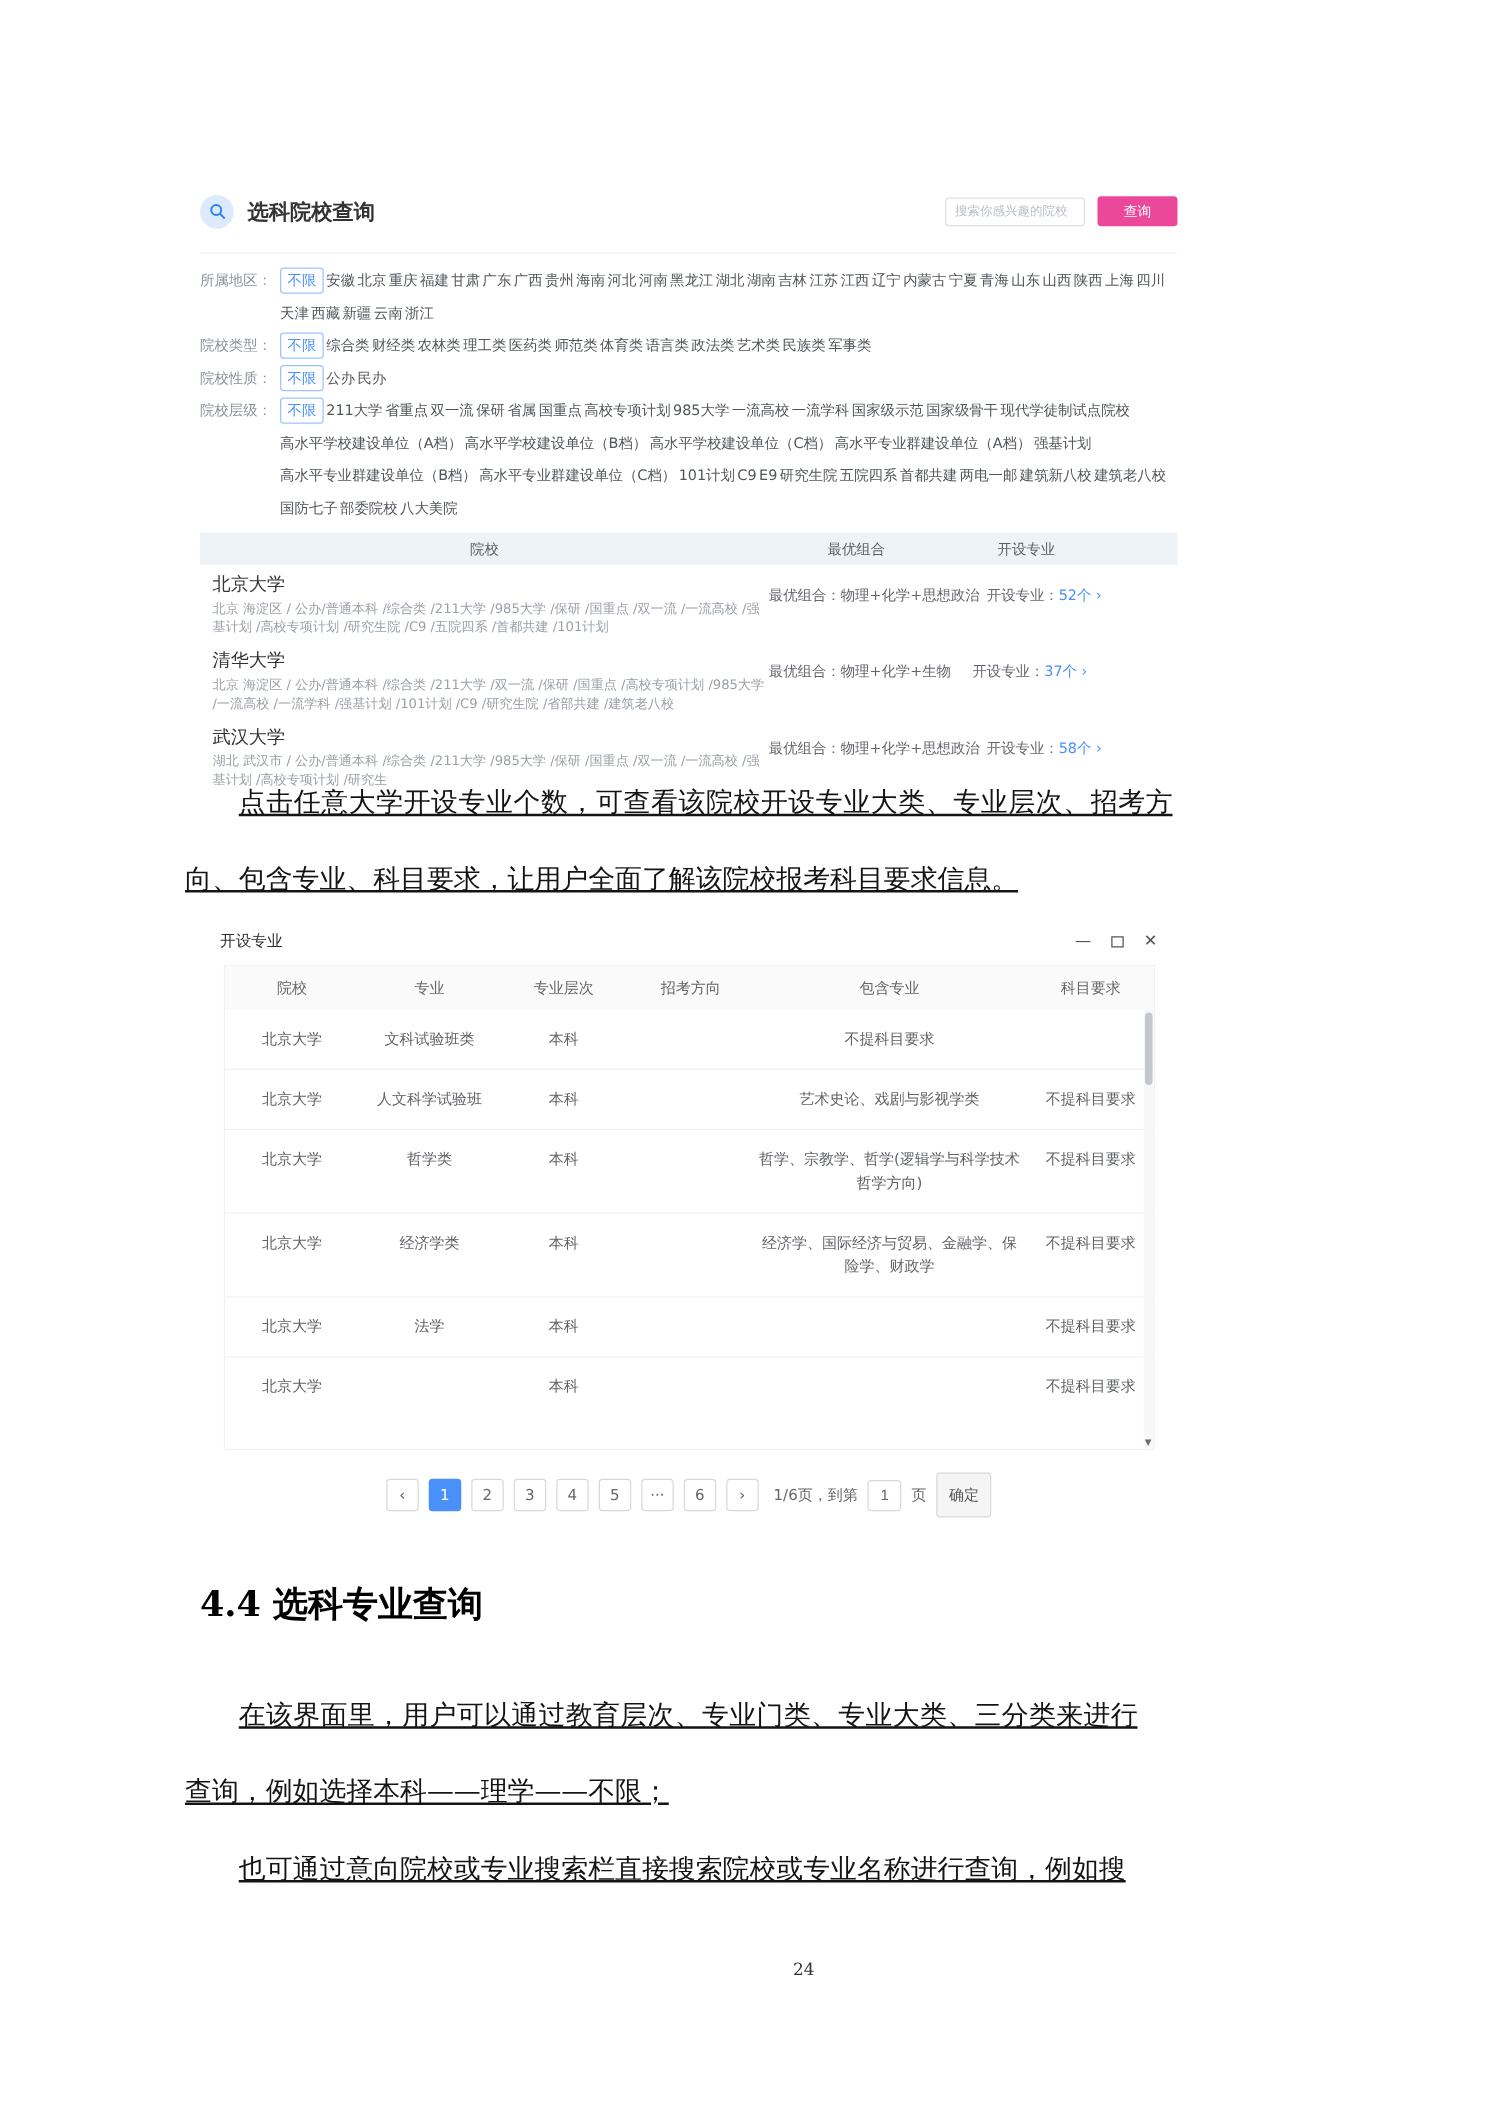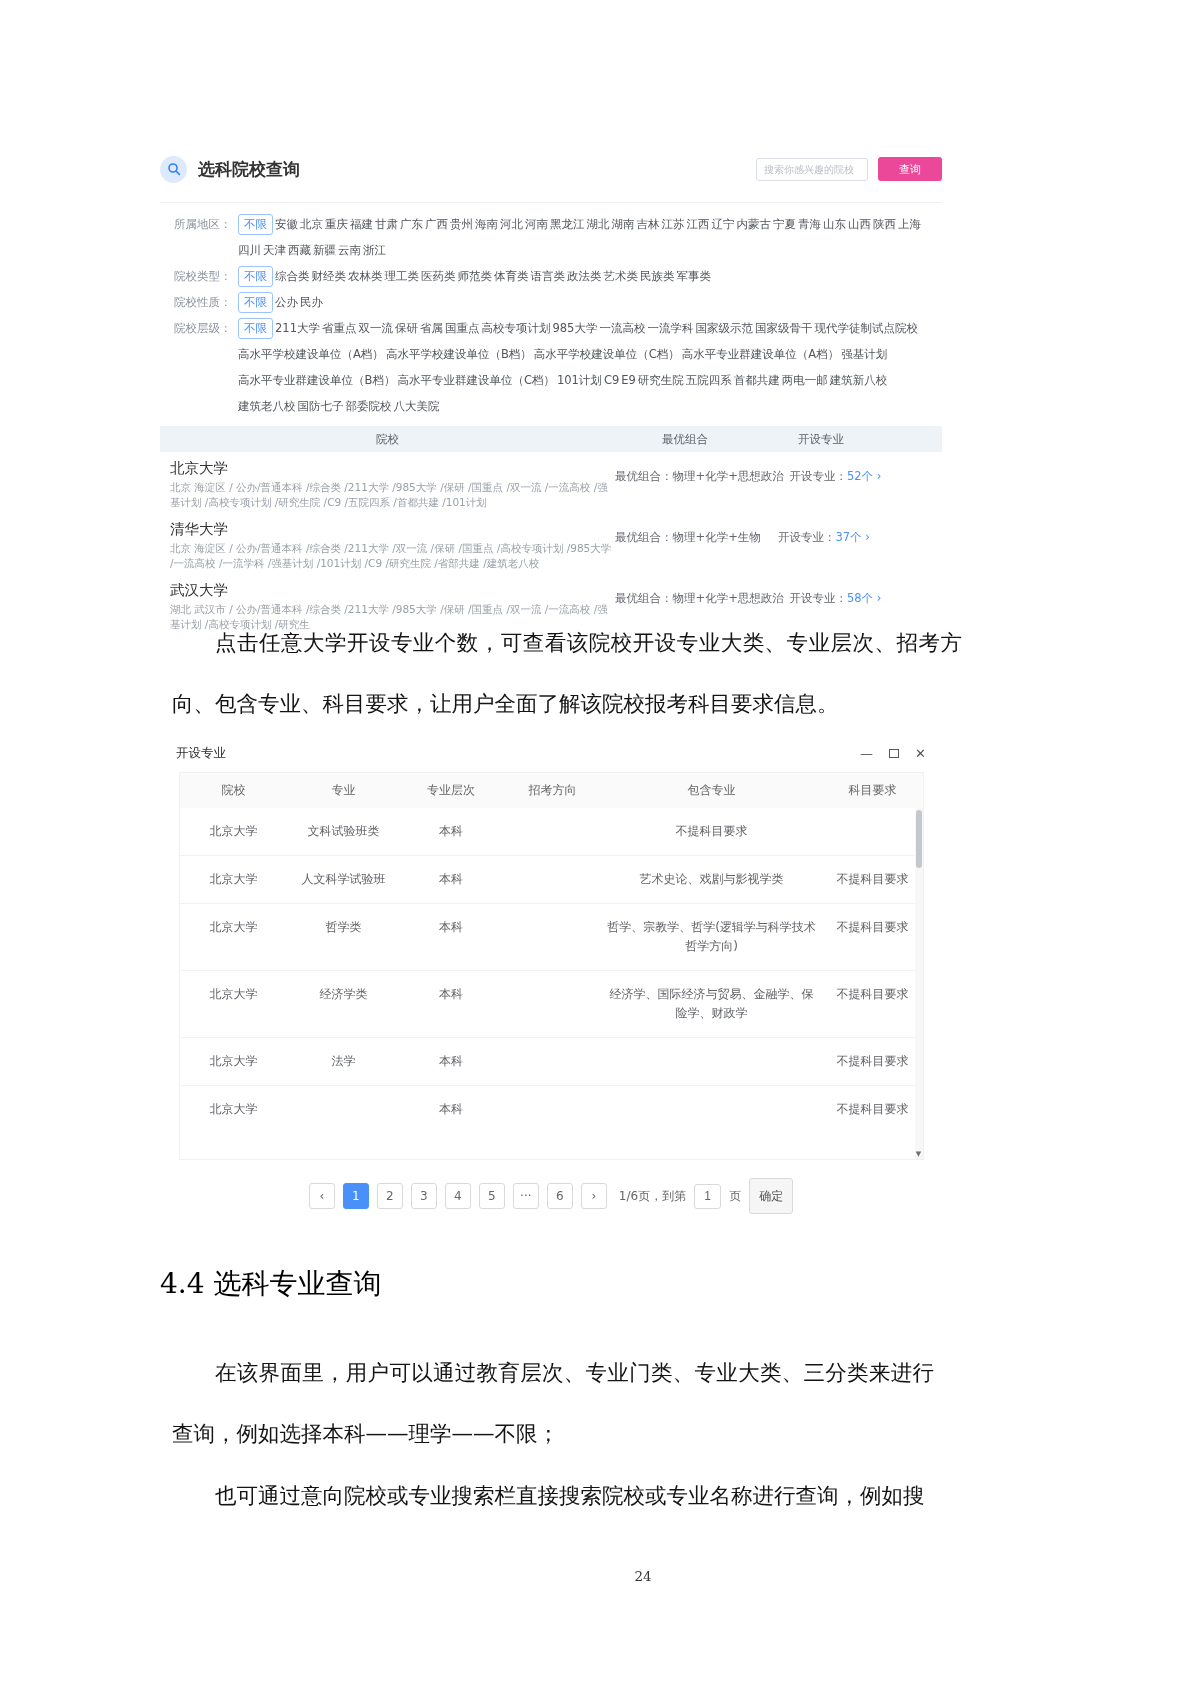--- a/index.html
+++ b/index.html
@@ -10,41 +10,41 @@
   .shot1 { position:absolute; left:160px; top:148px; width:782px; }
   .s1-header { display:flex; align-items:center; height:42px; }
   .logo { width:27px; height:27px; border-radius:50%; background:#ddeafe; display:flex; align-items:center; justify-content:center; flex:0 0 27px; }
   .s1-title { font-size:17px; color:#333; font-weight:600; margin-left:11px; }
   .search-wrap { margin-left:auto; display:flex; align-items:center; }
   .search-input { width:112px; height:23px; border:1px solid #dcdfe6; border-radius:3px; font-size:10px; color:#b9bec7; padding:0 7px; outline:none; }
   .search-input::placeholder { color:#b9bec7; }
   .search-btn { width:64px; height:24px; background:#ec4899; color:#fff; border:none; border-radius:3px; font-size:11px; margin-left:10px; cursor:pointer; }
   .s1-divider { border-bottom:1px solid #f0f0f0; margin-top:12px; }
 
-  .filters { margin-top:8px;margin-left:14px; }
+  .filters { margin-top:8px; }
   .filter-row { display:flex; font-size:11.5px; line-height:26px; }
   .filter-label { color:#8b919c; flex:0 0 64px; white-space:nowrap; }
   .filter-opts { flex:1; display:flex; flex-wrap:wrap; column-gap:2px; color:#51555c; }
   .opt { cursor:pointer; white-space:nowrap; }
   .opt.selected { color:#4a90f9; border:1px solid #9cc3fb; border-radius:3px; padding:0 5px; line-height:19px; height:21px; align-self:center; background:#fff; }
 
   .res-head { display:flex; background:#eef3f8; height:26px; align-items:center; font-size:11.5px; color:#5a5e66; margin-top:7px; }
   .res-head .c1 { flex:0 0 455px; text-align:center; }
   .res-head .c2 { flex:0 0 140px; text-align:center; }
   .res-head .c3 { flex:1; text-align:center; padding-right:55px; }
   .res-row { display:flex; padding:7px 0 4px; }
   .res-c1 { flex:0 0 455px; padding-left:10px; }
   .res-name { font-size:14.5px; line-height:18px; color:#333; font-weight:500; cursor:pointer; }
   .res-detail { font-size:10.5px; color:#9aa0a8; line-height:14.5px; margin-top:3px; }
   .res-c2 { flex:0 0 140px; font-size:11.5px; color:#63666d; text-align:center; padding-top:10px; white-space:nowrap; }
   .res-c3 { flex:1; font-size:11.5px; color:#63666d; text-align:center; padding-top:10px; padding-right:55px; white-space:nowrap; }
   .count { color:#4a90f9; cursor:pointer; }
 
   
-  .para { position:absolute; left:172px; width:790px; font-family:"DejaVu Serif","Liberation Serif",serif; font-size:21.5px; color:#141414; line-height:61px; text-align:justify; text-indent:2em; }
+  .para { position:absolute; left:148px; width:790px; font-family:"DejaVu Serif","Liberation Serif",serif; font-size:21.5px; color:#141414; line-height:61px; text-align:justify; text-indent:2em;text-decoration:underline; }
   .para.narrow { width:762px; }
 
   
   .modal { position:absolute; left:160px; top:740px; width:782px; }
   .modal-bar { display:flex; align-items:center; height:26px; font-size:12.5px; color:#2e2e2e; padding:0 16px; }
   .modal-controls { margin-left:auto; display:flex; align-items:center; gap:16px; color:#555; }
   .mc { cursor:pointer; font-size:13px; line-height:13px; }
   .mc-max { width:10px; height:9px; border:1.4px solid #555; display:inline-block; }
   .m-table { position:relative; margin:6px auto 0; width:745px; border:1px solid #f1f1f1; background:#fff; }
   .m-grid { display:grid; grid-template-columns:108px 112px 103px 100px 218px 104px; }
@@ -59,21 +59,21 @@
   .m-scroll-down { position:absolute; bottom:1px; left:0; width:8px; text-align:center; font-size:7px; color:#6b6f76; cursor:pointer; }
 
   .pagination { display:flex; align-items:center; justify-content:center; gap:8px; margin-top:18px; font-size:12px; color:#666; }
   .pg { min-width:26px; height:26px; border:1px solid #d9d9d9; border-radius:3px; display:flex; align-items:center; justify-content:center; background:#fff; cursor:pointer; padding:0 4px; }
   .pg.current { background:#4a90f9; border-color:#4a90f9; color:#fff; }
   .pg-info { margin-left:4px; white-space:nowrap; }
   .pg-input { width:27px; height:25px; border:1px solid #d9d9d9; border-radius:3px; text-align:center; font-size:12px; color:#666; outline:none; }
   .pg-confirm { height:36px; border:1px solid #d9d9d9; border-radius:3px; padding:0 9px; background:#f5f5f5; font-size:12px; color:#555; cursor:pointer; }
 
   
-  .sec-heading { position:absolute; left:160px; top:1265px; font-family:"DejaVu Serif","Liberation Serif",serif; font-size:28px; font-weight:normal; color:#000; }
+  .sec-heading { position:absolute; left:160px; top:1265px; font-family:"DejaVu Serif","Liberation Serif",serif; font-size:28px; font-weight:bold; color:#000; }
   .page-num { position:absolute; left:0; top:1568px; width:100%; text-align:center; font-family:"DejaVu Serif","Liberation Serif",serif; font-size:13.5px; color:#333;margin-left:48px; }
 </style>
 </head>
 <body>
 
 <div class="page">
 
   <div class="shot1">
     <div class="s1-header">
       <span class="logo">

